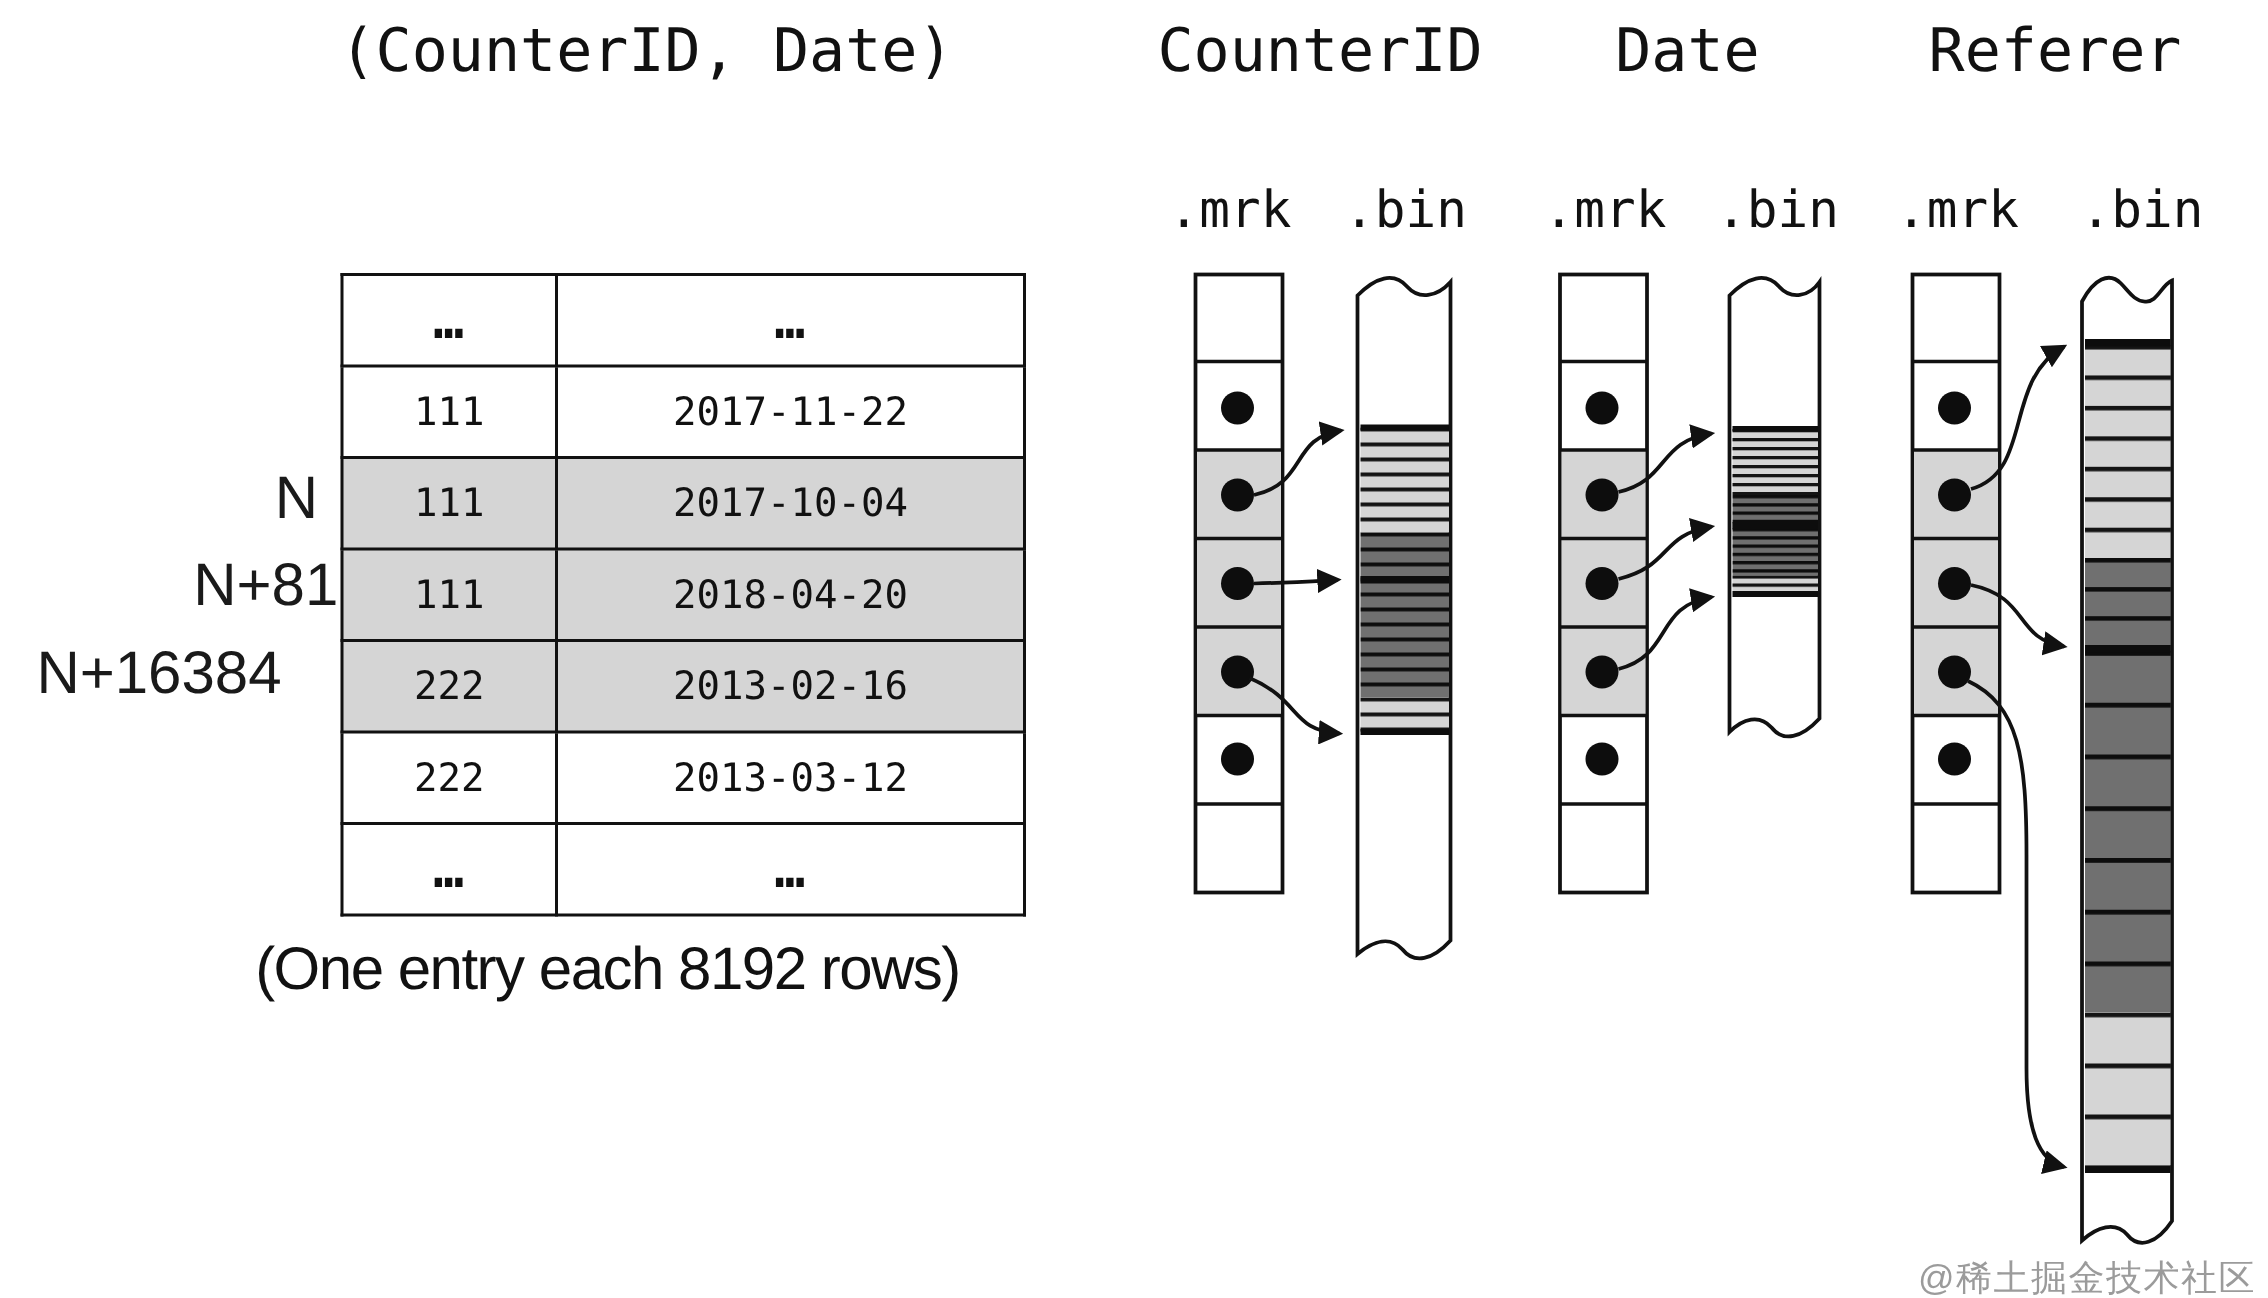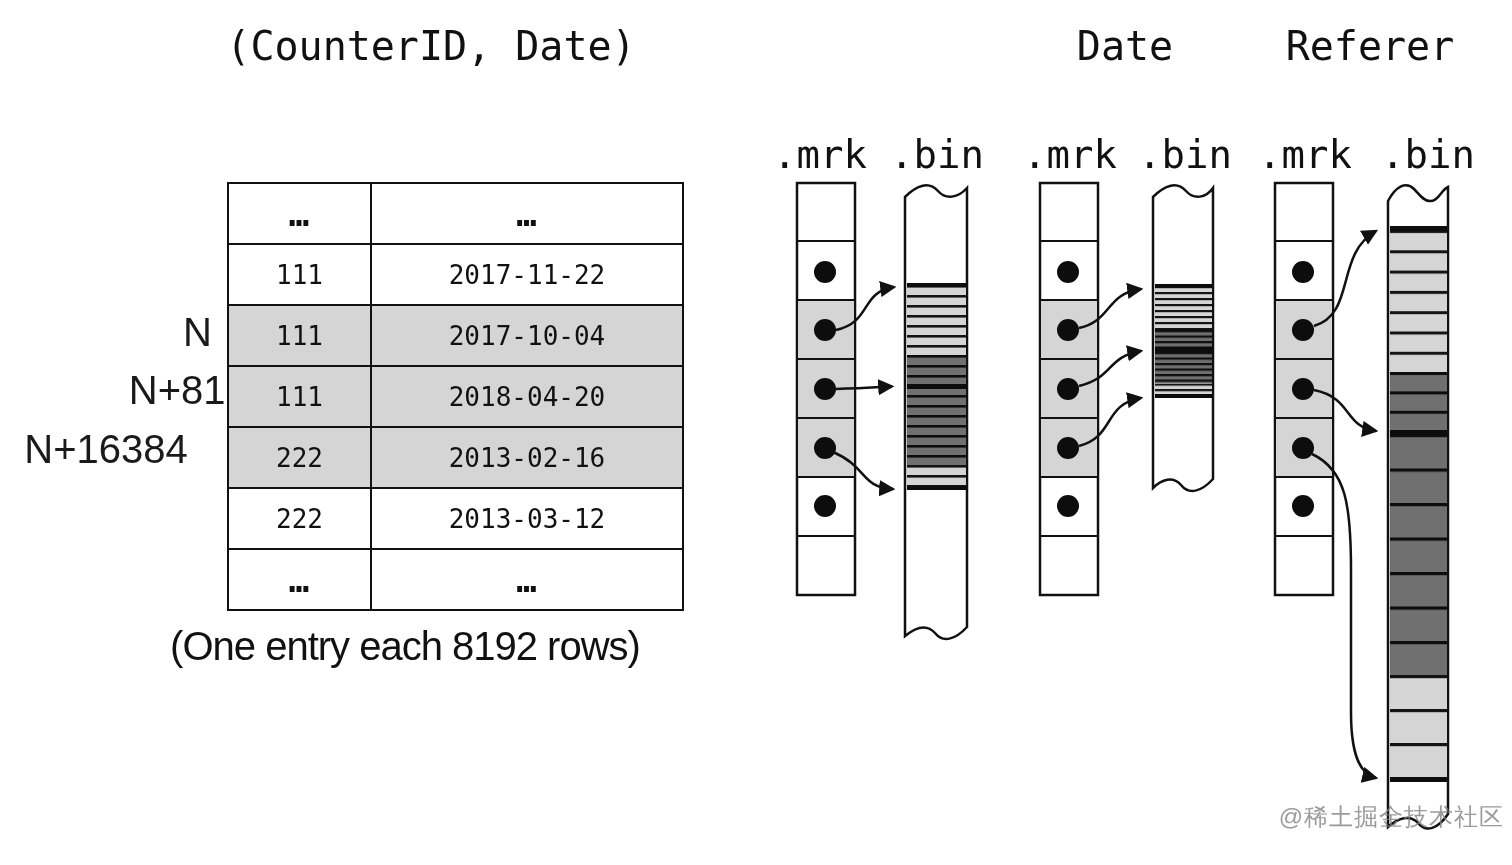--- a/index.html
+++ b/index.html
@@ -1,43 +1,44 @@
 <!DOCTYPE html>
 <html><head>
 <meta charset="utf-8">
 <style>
   html,body{margin:0;padding:0;background:#fff;}
   .canvas{position:relative;width:1512px;height:865px;background:#ffffff;color:#111;
           font-family:"Liberation Sans",sans-serif;overflow:hidden;}
   .abs{position:absolute;line-height:1.1;white-space:nowrap;}
-  .mono{font-family:"DejaVu Sans Mono",monospace;margin-top:12px;}
+  .mono{font-family:"DejaVu Sans Mono",monospace;}
   .ctr{text-align:center;}
   .rgt{text-align:right;}
   .title{font-size:40px;}
   .hdr{font-size:40px;}
-  .filelbl{font-size:39px;}
+  .filelbl{font-size:34px;}
   .rowlbl{font-size:40px;color:#1a1a1a;}
   .caption{font-size:40px;letter-spacing:-1px;}
   .idx-table{position:absolute;left:227px;top:182px;border-collapse:collapse;}
   .idx-table td{border:2.5px solid #111;height:59px;text-align:center;vertical-align:middle;
                 font-family:"DejaVu Sans Mono",monospace;font-size:26px;padding:0;background:#fff;}
   .idx-table td.c1{width:141px;}
   .idx-table td.c2{width:310px;}
   .idx-table tr.hl td{background:#d5d5d5;}
   .idx-table tr.dots td{font-weight:bold;font-size:34px;letter-spacing:1px;}
   .watermark{font-size:24px;color:rgba(130,130,130,0.8);letter-spacing:1px;}
   svg{position:absolute;left:0;top:0;}
 </style>
 </head>
 <body>
 
 <div class="canvas">
 
   <div class="abs mono ctr title" style="left:226px;top:12px;width:410px;">(CounterID, Date)</div>
 
+  <div class="abs mono ctr hdr" style="left:730px;top:12px;width:300px;">CounterID</div>
   <div class="abs mono ctr hdr" style="left:975px;top:12px;width:300px;">Date</div>
   <div class="abs mono ctr hdr" style="left:1220px;top:12px;width:300px;">Referer</div>
 
   <div class="abs mono ctr filelbl" style="left:745px;top:122px;width:150px;">.mrk</div>
   <div class="abs mono ctr filelbl" style="left:862px;top:122px;width:150px;">.bin</div>
   <div class="abs mono ctr filelbl" style="left:995px;top:122px;width:150px;">.mrk</div>
   <div class="abs mono ctr filelbl" style="left:1110px;top:122px;width:150px;">.bin</div>
   <div class="abs mono ctr filelbl" style="left:1230px;top:122px;width:150px;">.mrk</div>
   <div class="abs mono ctr filelbl" style="left:1353px;top:122px;width:150px;">.bin</div>
 
@@ -224,14 +225,14 @@
       <path d="M1079,386 C1115,377 1106,357 1141,351" marker-end="url(#arrow)"></path>
       <path d="M1079,446 C1115,437 1103,404 1141,398" marker-end="url(#arrow)"></path>
     </g>
     <g fill="none" stroke="#111" stroke-width="2.5">
       <path d="M1314,326 C1356,314 1335,254 1376,231" marker-end="url(#arrow)"></path>
       <path d="M1314,390 C1353,398 1343,426 1376,431" marker-end="url(#arrow)"></path>
       <path d="M1312,454 C1346,470 1351,505 1351,570 L1351,712 C1351,753 1359,774 1376,778" marker-end="url(#arrow)"></path>
     </g>
   </svg>
 
-  <div class="abs watermark" style="right:8px;top:804px;">@稀土掘金技术社区</div>
+  <div class="abs watermark" style="right:8px;top:840px;">@稀土掘金技术社区</div>
 </div>
 
 </body></html>

